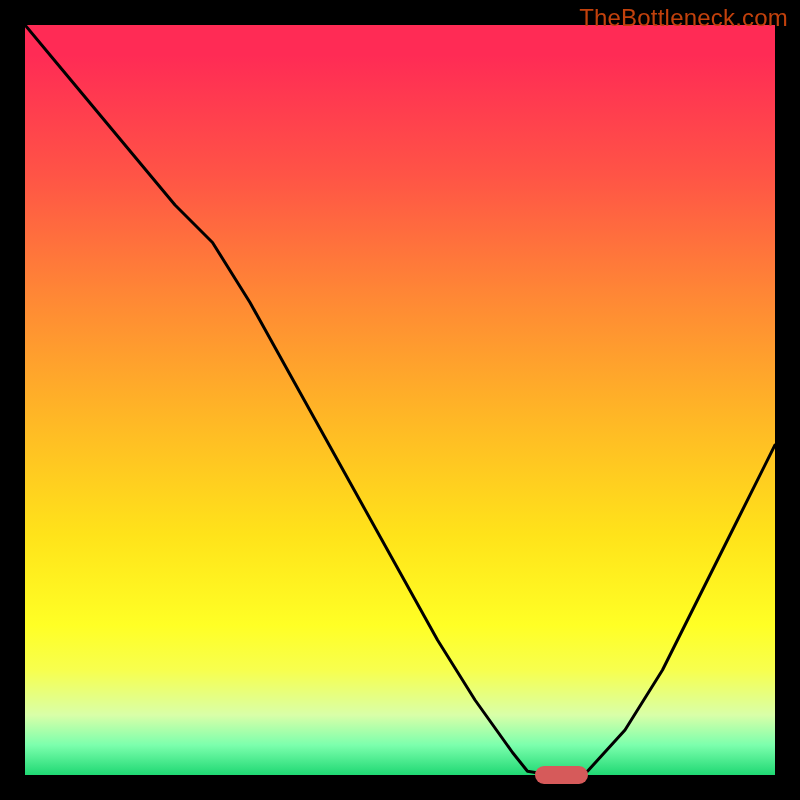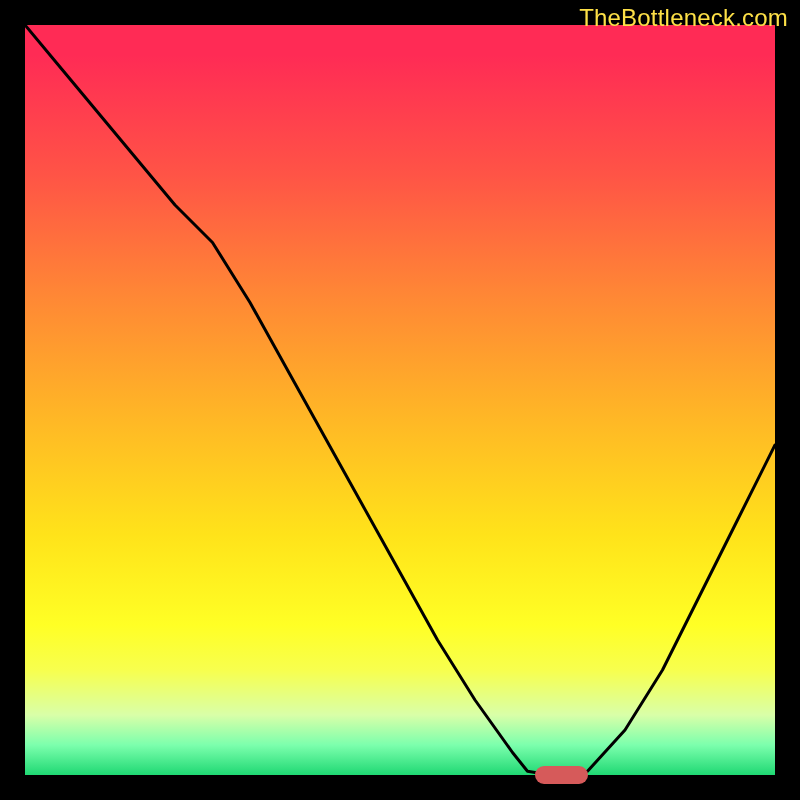--- a/index.html
+++ b/index.html
@@ -14,21 +14,21 @@
   .frame {
     position: relative;
     width: 800px;
     height: 800px;
     background: #000;
   }
   .watermark {
     position: absolute;
     top: 4px;
     right: 12px;
-    color: #fde047;
+    color: #c2410c;
     font-size: 24px;
     font-weight: 400;
     letter-spacing: 0.2px;
     z-index: 20;
     user-select: none;
   }
   .plot-area {
     position: absolute;
     left: 25px;
     top: 25px;

